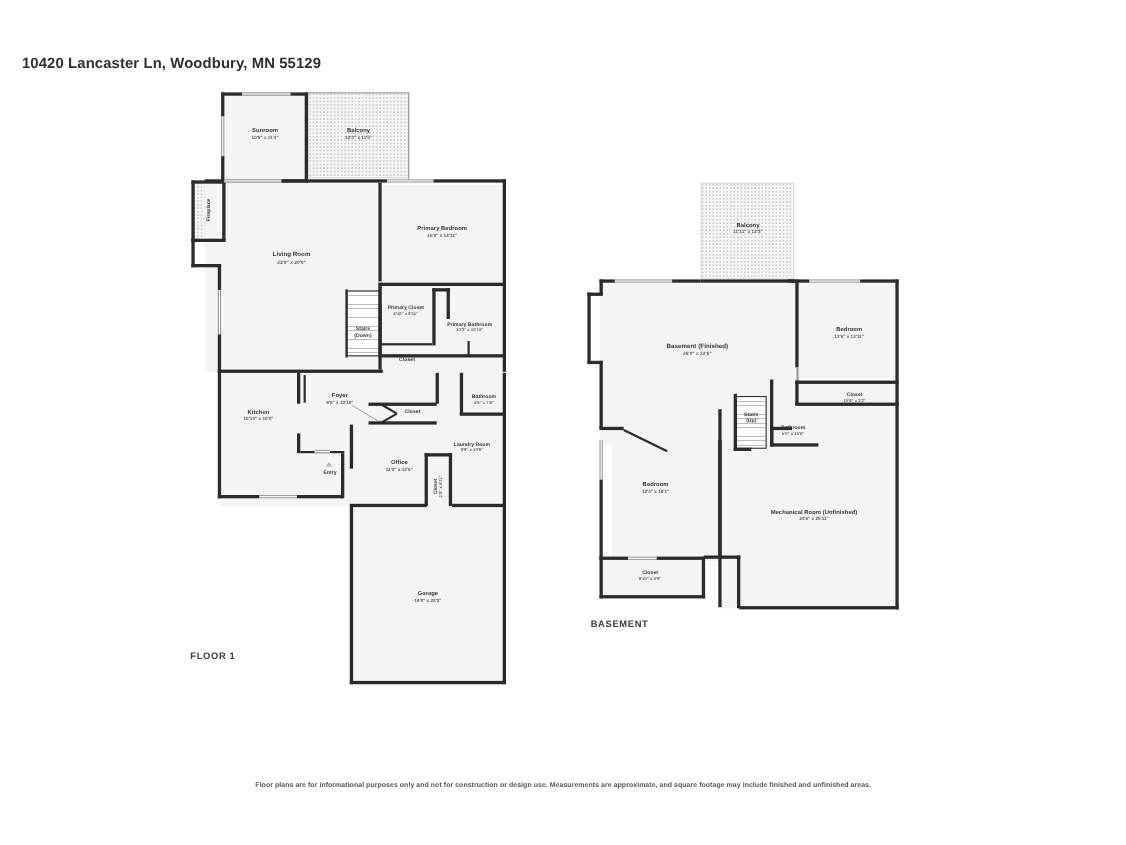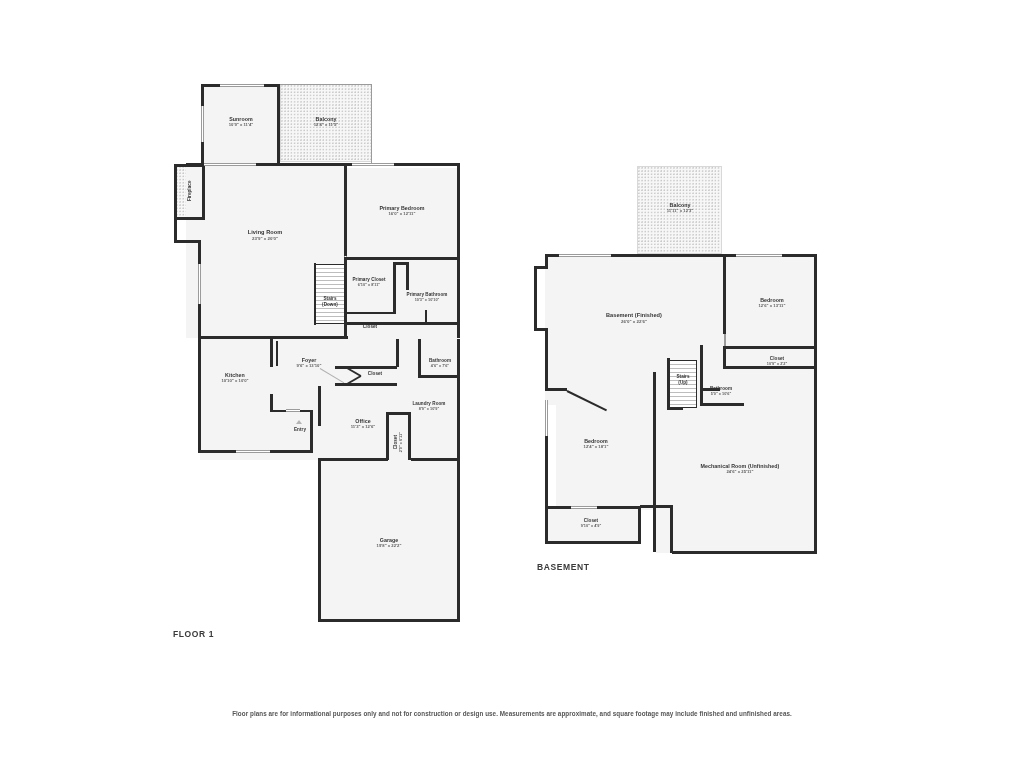--- a/index.html
+++ b/index.html
@@ -29,21 +29,21 @@
     color: #2e2e2e;
   }
   
   .floor-label {
     position: absolute;
     font-size: 8.5px;
     font-weight: bold;
     letter-spacing: 0.6px;
     color: #3a3a3a;
   }
-  #floor1-label { left: 173px; top: 629px; }
+  #floor1-label { left: 173px; top: 591px; }
   #basement-label { left: 537px; top: 562px; }
 
   
   #footer {
     position: absolute;
     left: 0;
     top: 710px;
     width: 1024px;
     text-align: center;
     font-size: 6.3px;
@@ -147,20 +147,21 @@
     border-left: 3.6px solid transparent;
     border-right: 3.6px solid transparent;
     border-bottom: 4.2px solid #b4b4b4;
   }
 </style>
 </head>
 <body>
 
 <div id="page">
 
+  <div id="title">10420 Lancaster Ln, Woodbury, MN 55129</div>
 
   <div class="plan" id="floor1-plan" style="left:0; top:0; width:520px; height:660px;">
 
     <div class="room" style="left:203px; top:85px; width:75px; height:78px;"></div>
     <div class="hatch" style="left:280px; top:84px; width:92px; height:78px;"></div>
     <div class="hatch" style="left:175px; top:165px; width:30px; height:53px;"></div>
     <div class="room" style="left:186px; top:163px; width:160px; height:175px;"></div>
     <div class="room" style="left:347px; top:168px; width:113px; height:90px;"></div>
     <div class="room" style="left:313px; top:258px; width:147px; height:80px;"></div>
     <div class="room" style="left:200px; top:338px; width:160px; height:122px;"></div>

